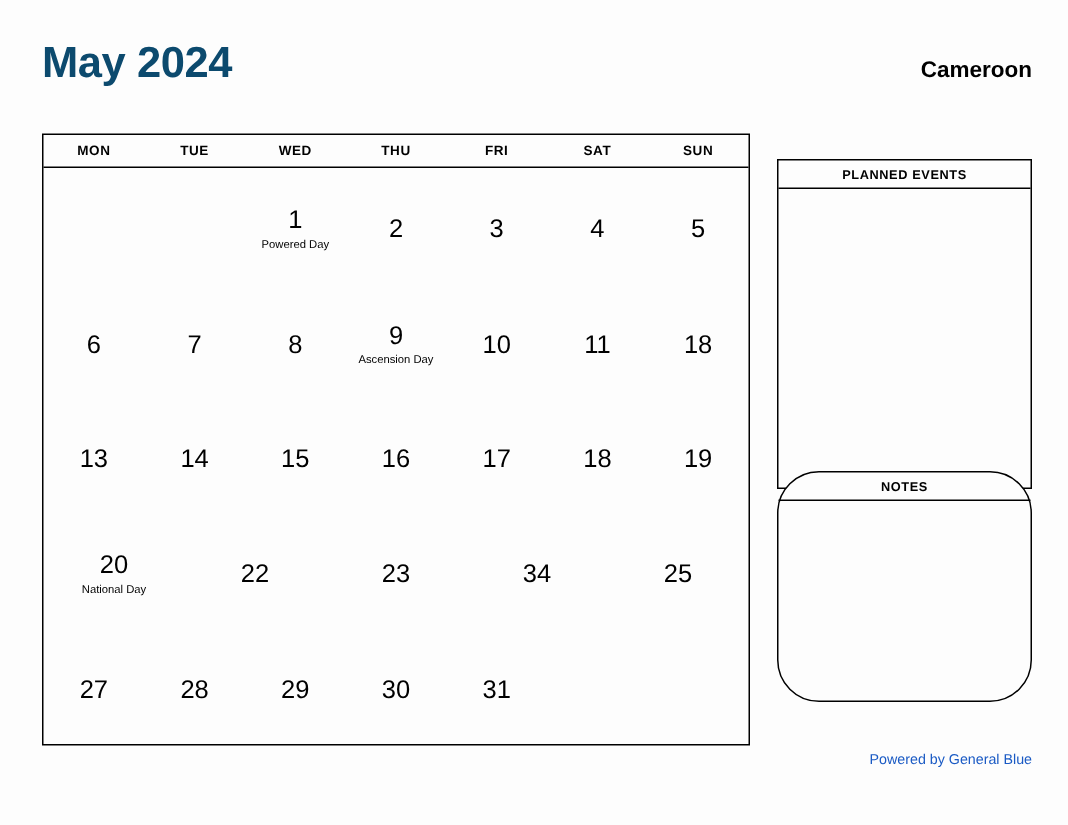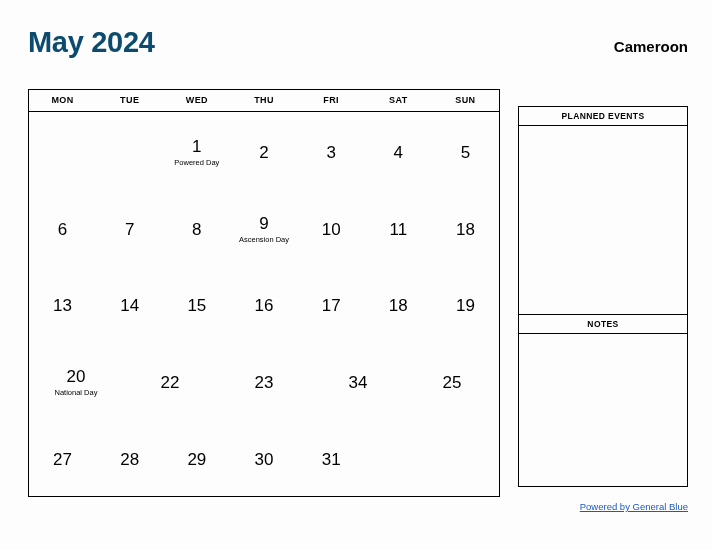--- a/index.html
+++ b/index.html
@@ -130,21 +130,22 @@
     left: 518px;
     top: 93px;
     width: 170px;
     height: 220px;
     margin-top: 13px;
   }
   .panel-notes {
     left: 518px;
     top: 314px;
     width: 170px;
-    height: 173px;
+    height: 154px;
+    border-radius: 28px;
   }
   .panel-title {
     height: 18px;
     border-bottom: 1px solid #000000;
     text-align: center;
     font-size: 8.5px;
     font-weight: bold;
     letter-spacing: 0.4px;
     line-height: 18px;
     color: #000;
@@ -158,21 +159,20 @@
   .footer {
     position: absolute;
     left: 418px;
     top: 496px;
     width: 270px;
     text-align: right;
   }
   .footer-link {
     font-size: 9.5px;
     color: #1a5ac4;
-    text-decoration: underline;
     cursor: pointer;
   }
 </style>
 </head>
 <body>
 
 <div class="page">
 
   <div class="header">
     <div class="title">May 2024</div>

